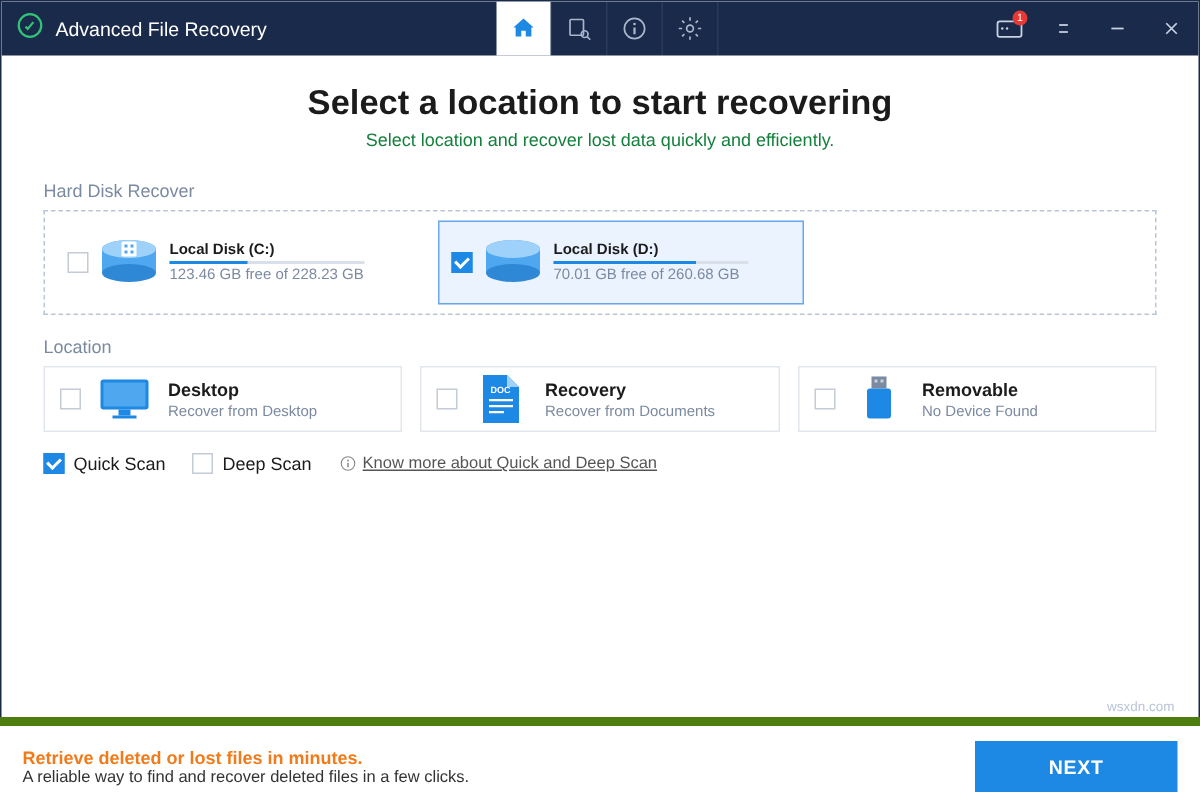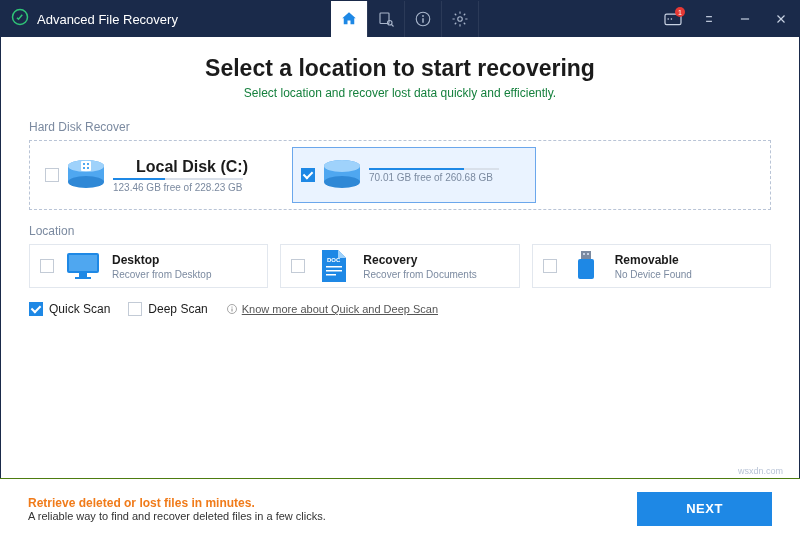--- a/index.html
+++ b/index.html
@@ -34,41 +34,41 @@
   .drive-card {
     width: 244px; height: 56px; border: 1px solid transparent; display: flex; align-items: center;
     padding: 0 8px; gap: 4px; cursor: pointer; background: #fff;
   }
   .drive-card.selected { background: #eaf3ff; border: 1px solid #6ba7ec; }
   .chk { width: 14px; height: 14px; border: 1px solid #c3cbd6; background: #fff; flex-shrink: 0; display: flex; align-items: center; justify-content: center; }
   .chk.on { background: #1e88e5; border-color: #1e88e5; }
   .chk.on::after { content: ""; width: 4px; height: 7px; border: solid #fff; border-width: 0 2px 2px 0; transform: rotate(45deg) translate(-1px,-1px); }
   .drive-icon { width: 46px; height: 40px; display: flex; align-items: center; justify-content: center; flex-shrink: 0; }
   .drive-info { display: flex; flex-direction: column; gap: 2px; flex: 1; }
-  .drive-name { font-size: 16px; font-weight: 700; color: #1b1b1b; text-align: center; }
+  .drive-name { font-size: 10px; font-weight: 700; color: #1b1b1b; }
   .drive-free { font-size: 10px; color: #7b8aa0; }
   .progress { width: 130px; height: 2px; background: #d9e0ea; }
   .progress .bar { height: 100%; background: #1e88e5; }
 
   
   .loc-row { display: flex; gap: 12px; }
   .loc-card { width: 240px; height: 44px; border: 1px solid #e2e7ee; display: flex; align-items: center; padding: 0 10px; gap: 6px; cursor: pointer; }
   .loc-icon { width: 46px; height: 40px; display: flex; align-items: center; justify-content: center; flex-shrink: 0; }
   .loc-name { font-size: 12px; font-weight: 700; color: #1b1b1b; }
   .loc-sub  { font-size: 10px; color: #7b8aa0; }
   .loc-info { display: flex; flex-direction: column; gap: 2px; }
 
   
   .scan-row { display: flex; align-items: center; gap: 18px; margin-top: 14px; font-size: 12px; }
   .scan-opt { display: flex; align-items: center; gap: 6px; cursor: pointer; font-weight: 400; color: #1b1b1b; }
   .know-more { color: #555; text-decoration: underline; font-size: 11px; cursor: pointer; display: flex; align-items: center; gap: 4px; }
   .info-circ { width: 12px; height: 12px; }
 
   
-  .footer { position: absolute; left: 0; right: 0; bottom: 0; height: 60px; border-top: 1px solid #4d7c0f; background: #fff; display: flex; align-items: center; padding: 0 28px; }
+  .footer { position: absolute; left: 0; right: 0; bottom: 0; height: 60px; border-top: 6px solid #4d7c0f; background: #fff; display: flex; align-items: center; padding: 0 15px; }
   .footer-text .l1 { font-size: 12px; font-weight: 700; color: #f07b1a; }
   .footer-text .l2 { font-size: 11px; color: #333; }
   .next-btn { margin-left: auto; width: 135px; height: 34px; background: #1e88e5; color: #fff; border: none; font-size: 13px; font-weight: 700; letter-spacing: 0.5px; cursor: pointer; }
 
   .wm { position: absolute; right: 17px; bottom: 62px; font-size: 9px; color: #b9c4d6; }
 </style>
 </head>
 <body>
 
 <div class="titlebar">
@@ -180,20 +180,21 @@
       <span class="chk on"></span>
       <span class="drive-icon">
         <svg width="44" height="34" viewBox="0 0 44 34">
           <ellipse cx="22" cy="8" rx="18" ry="6" fill="#4fa7f0"></ellipse>
           <rect x="4" y="8" width="36" height="16" fill="#4fa7f0"></rect>
           <ellipse cx="22" cy="24" rx="18" ry="6" fill="#2f88d6"></ellipse>
           <ellipse cx="22" cy="8" rx="18" ry="6" fill="#9fd2fb"></ellipse>
         </svg>
       </span>
       <div class="drive-info">
+        <span class="drive-name">Local Disk (D:)</span>
         <div class="progress">
             <div class="bar" style="width:73%"></div>
           </div>
         <span class="drive-free">70.01 GB free of 260.68 GB</span>
       </div>
     </div>
 
   </div>
 
   <div class="section-label">Location</div>

